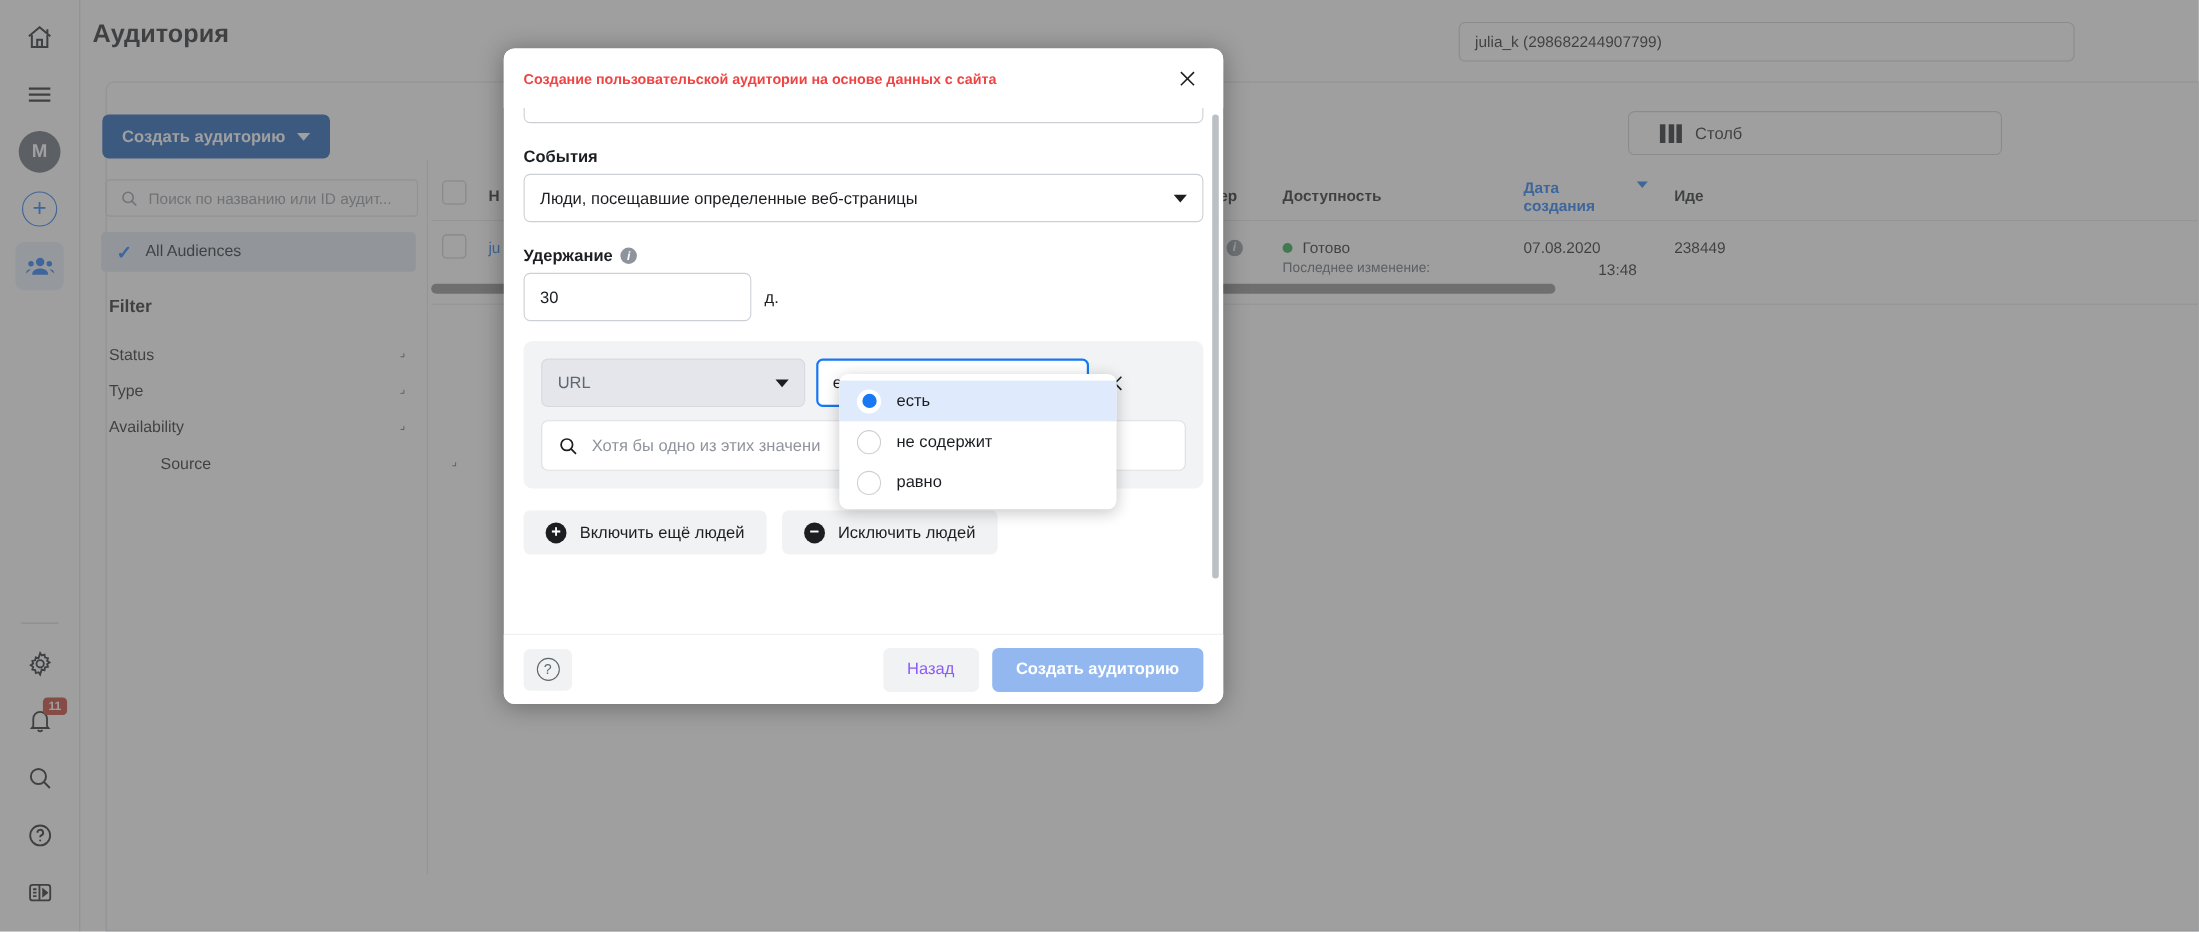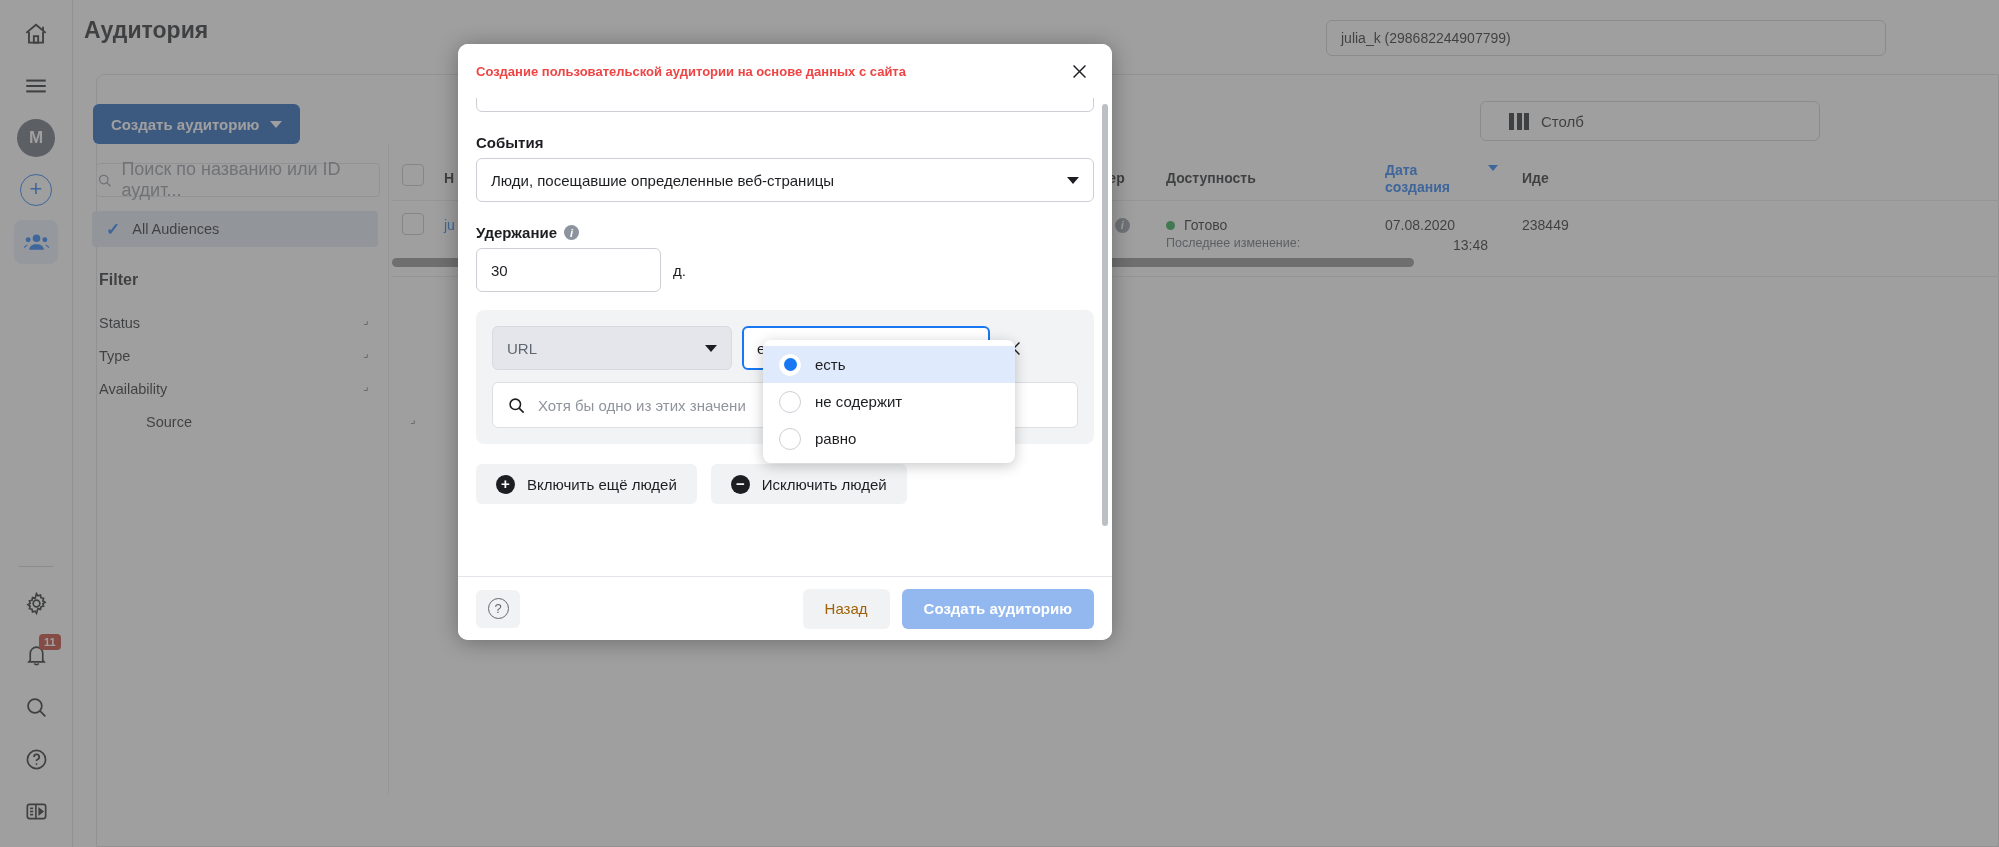--- a/index.html
+++ b/index.html
@@ -67,22 +67,22 @@
   .btn-create {
     position: absolute; left: 93px; top: 104px;
     background: #1559b5; color: #fff; border-radius: 6px;
     height: 40px; padding: 0 18px; font-size: 15px; font-weight: bold;
     display: flex; align-items: center; gap: 11px;
   }
   .caret { width: 0; height: 0; border-left: 6px solid transparent; border-right: 6px solid transparent; border-top: 7px solid currentColor; }
   .search-box {
     position: absolute; left: 96px; top: 163px; width: 284px; height: 34px;
     border: 1px solid #dddfe2; border-radius: 4px;
-    display: flex; align-items: center; gap: 9px; 
-    color: #90949c; font-size: 18px;
+    display: flex; align-items: center; gap: 9px; padding-left: 12px;
+    color: #90949c; font-size: 14px;
   }
   .all-aud {
     position: absolute; left: 92px; top: 211px; width: 286px; height: 36px;
     background: #dfe6f3; border-radius: 4px;
     display: flex; align-items: center; gap: 12px; padding-left: 14px;
     font-size: 14.5px; color: #1c1e21;
   }
   .check-blue { color: #1877f2; font-size: 17px; font-weight: bold; }
   .filter-h { position: absolute; left: 99px; top: 271px; font-size: 16px; font-weight: bold; color: #1c1e21; }
   .filt-row {
@@ -159,21 +159,21 @@
     display: flex; align-items: center; padding: 0 14px;
     font-size: 15px; color: #1c1e21;
   }
   .select-box .sv { flex: 1; }
   .sel-caret { width: 0; height: 0; border-left: 6px solid transparent; border-right: 6px solid transparent; border-top: 7px solid #1c1e21; }
 
   .topcut { height: 44px; border: 1px solid #ccd0d5; border-radius: 6px; margin-top: -30px; }
 
   .ret-row { display: flex; align-items: center; gap: 12px; }
   .ret-input {
-    width: 185px; height: 44px; border: 1px solid #ccd0d5; border-radius: 6px;
+    width: 207px; height: 44px; border: 1px solid #ccd0d5; border-radius: 6px;
     display: flex; align-items: center; padding: 0 14px; font-size: 15px; color: #1c1e21;
   }
   .ret-unit { font-size: 15px; color: #1c1e21; }
 
   .rule-card { background: #f2f3f5; border-radius: 8px; padding: 16px; margin-top: 18px; }
   .rule-row { display: flex; align-items: center; gap: 10px; }
   .rule-key {
     width: 240px; height: 44px; background: #e4e6eb; border: 1px solid #d6d9de; border-radius: 6px;
     display: flex; align-items: center; padding: 0 14px; color: #606770; font-size: 15px;
   }
@@ -217,21 +217,21 @@
     width: 44px; height: 38px; background: #f1f2f4; border-radius: 6px;
     display: flex; align-items: center; justify-content: center;
   }
   .help-circ {
     width: 21px; height: 21px; border-radius: 50%; border: 1.5px solid #606770;
     color: #606770; font-size: 13px; display: flex; align-items: center; justify-content: center;
   }
   .foot-spacer { flex: 1; }
   .btn-back {
     height: 40px; padding: 0 22px; background: #f1f2f4; border-radius: 6px;
-    display: flex; align-items: center; font-size: 15px; color: #a16207;
+    display: flex; align-items: center; font-size: 15px; color: #8b5cf6;
   }
   .btn-primary {
     height: 40px; padding: 0 22px; background: #93b8f0; border-radius: 6px;
     display: flex; align-items: center; font-size: 15px; font-weight: bold; color: #fff;
   }
 
   
   .dd-pop {
     position: absolute; left: 763px; top: 340px; width: 252px;
     background: #fff; border-radius: 8px;

